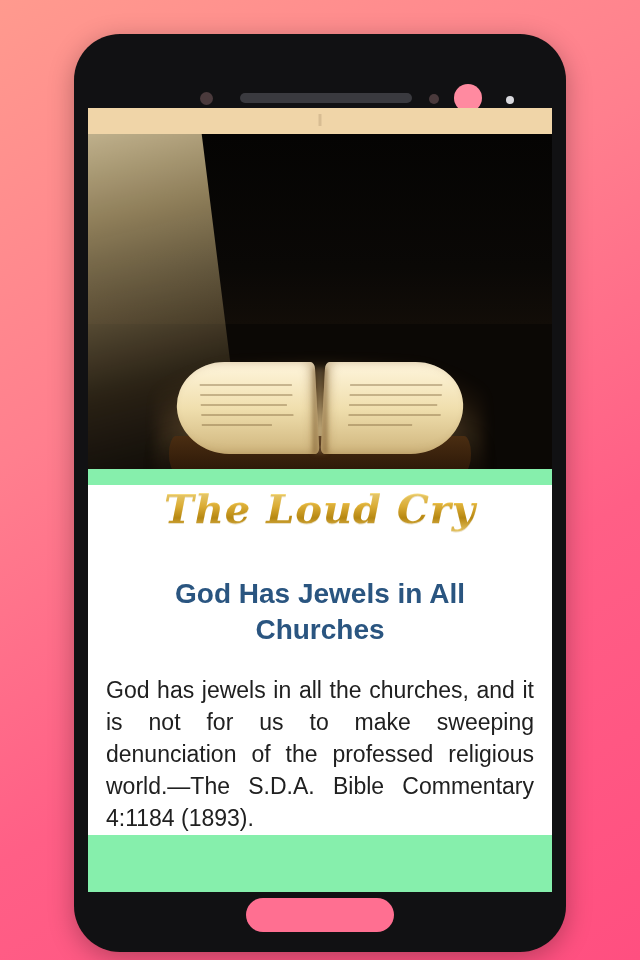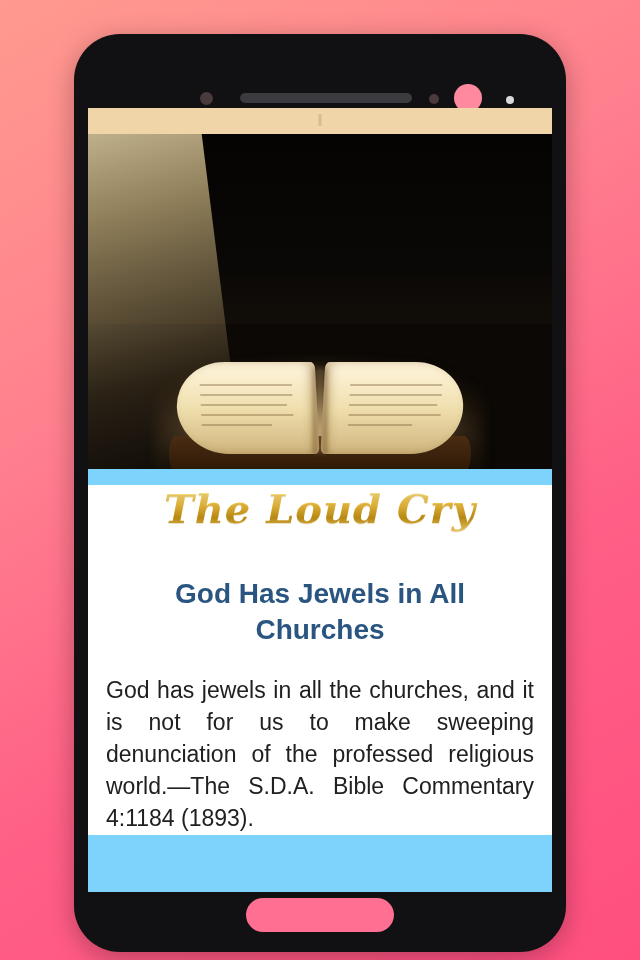--- a/index.html
+++ b/index.html
@@ -49,21 +49,21 @@
   #cam-big    { left: 380px; top: 50px; width: 28px; height: 28px; background: #ff8aa0; }
   #cam-tiny   { left: 432px; top: 62px; width: 8px;  height: 8px;  background: #d8d8dc; }
 
   
   #screen {
     position: absolute;
     left: 14px;
     top: 74px;
     width: 464px;
     height: 784px;
-    background: #7dd3fc;
+    background: #86efac;
     overflow: hidden;
   }
 
   #status-bar {
     position: relative;
     width: 100%;
     height: 26px;
     background: #f0d5a8;
   }
   #status-notch {

